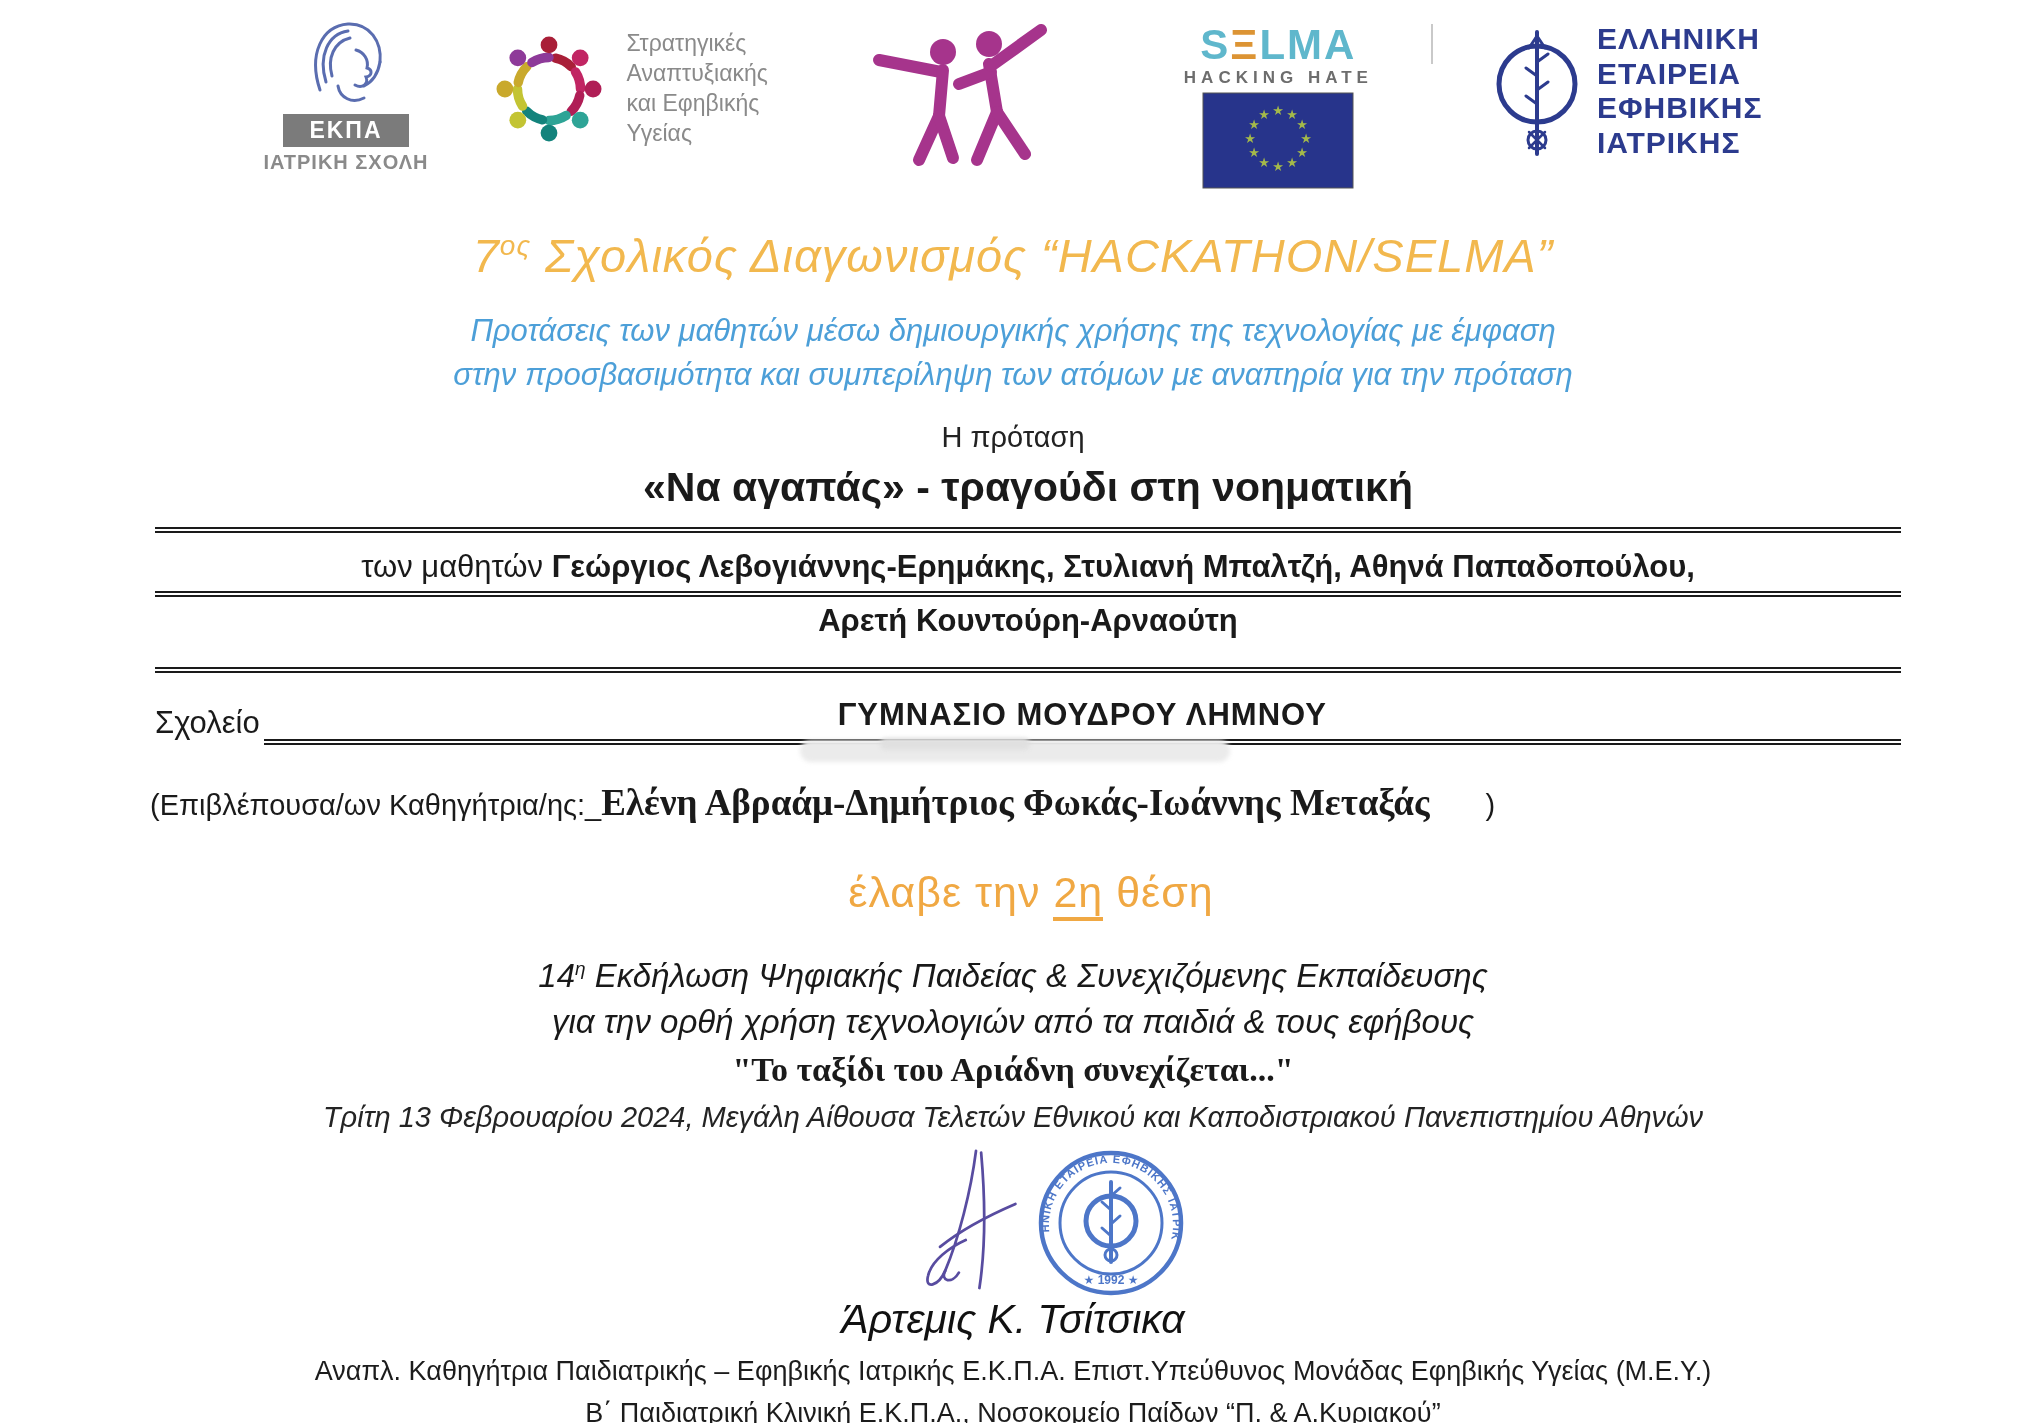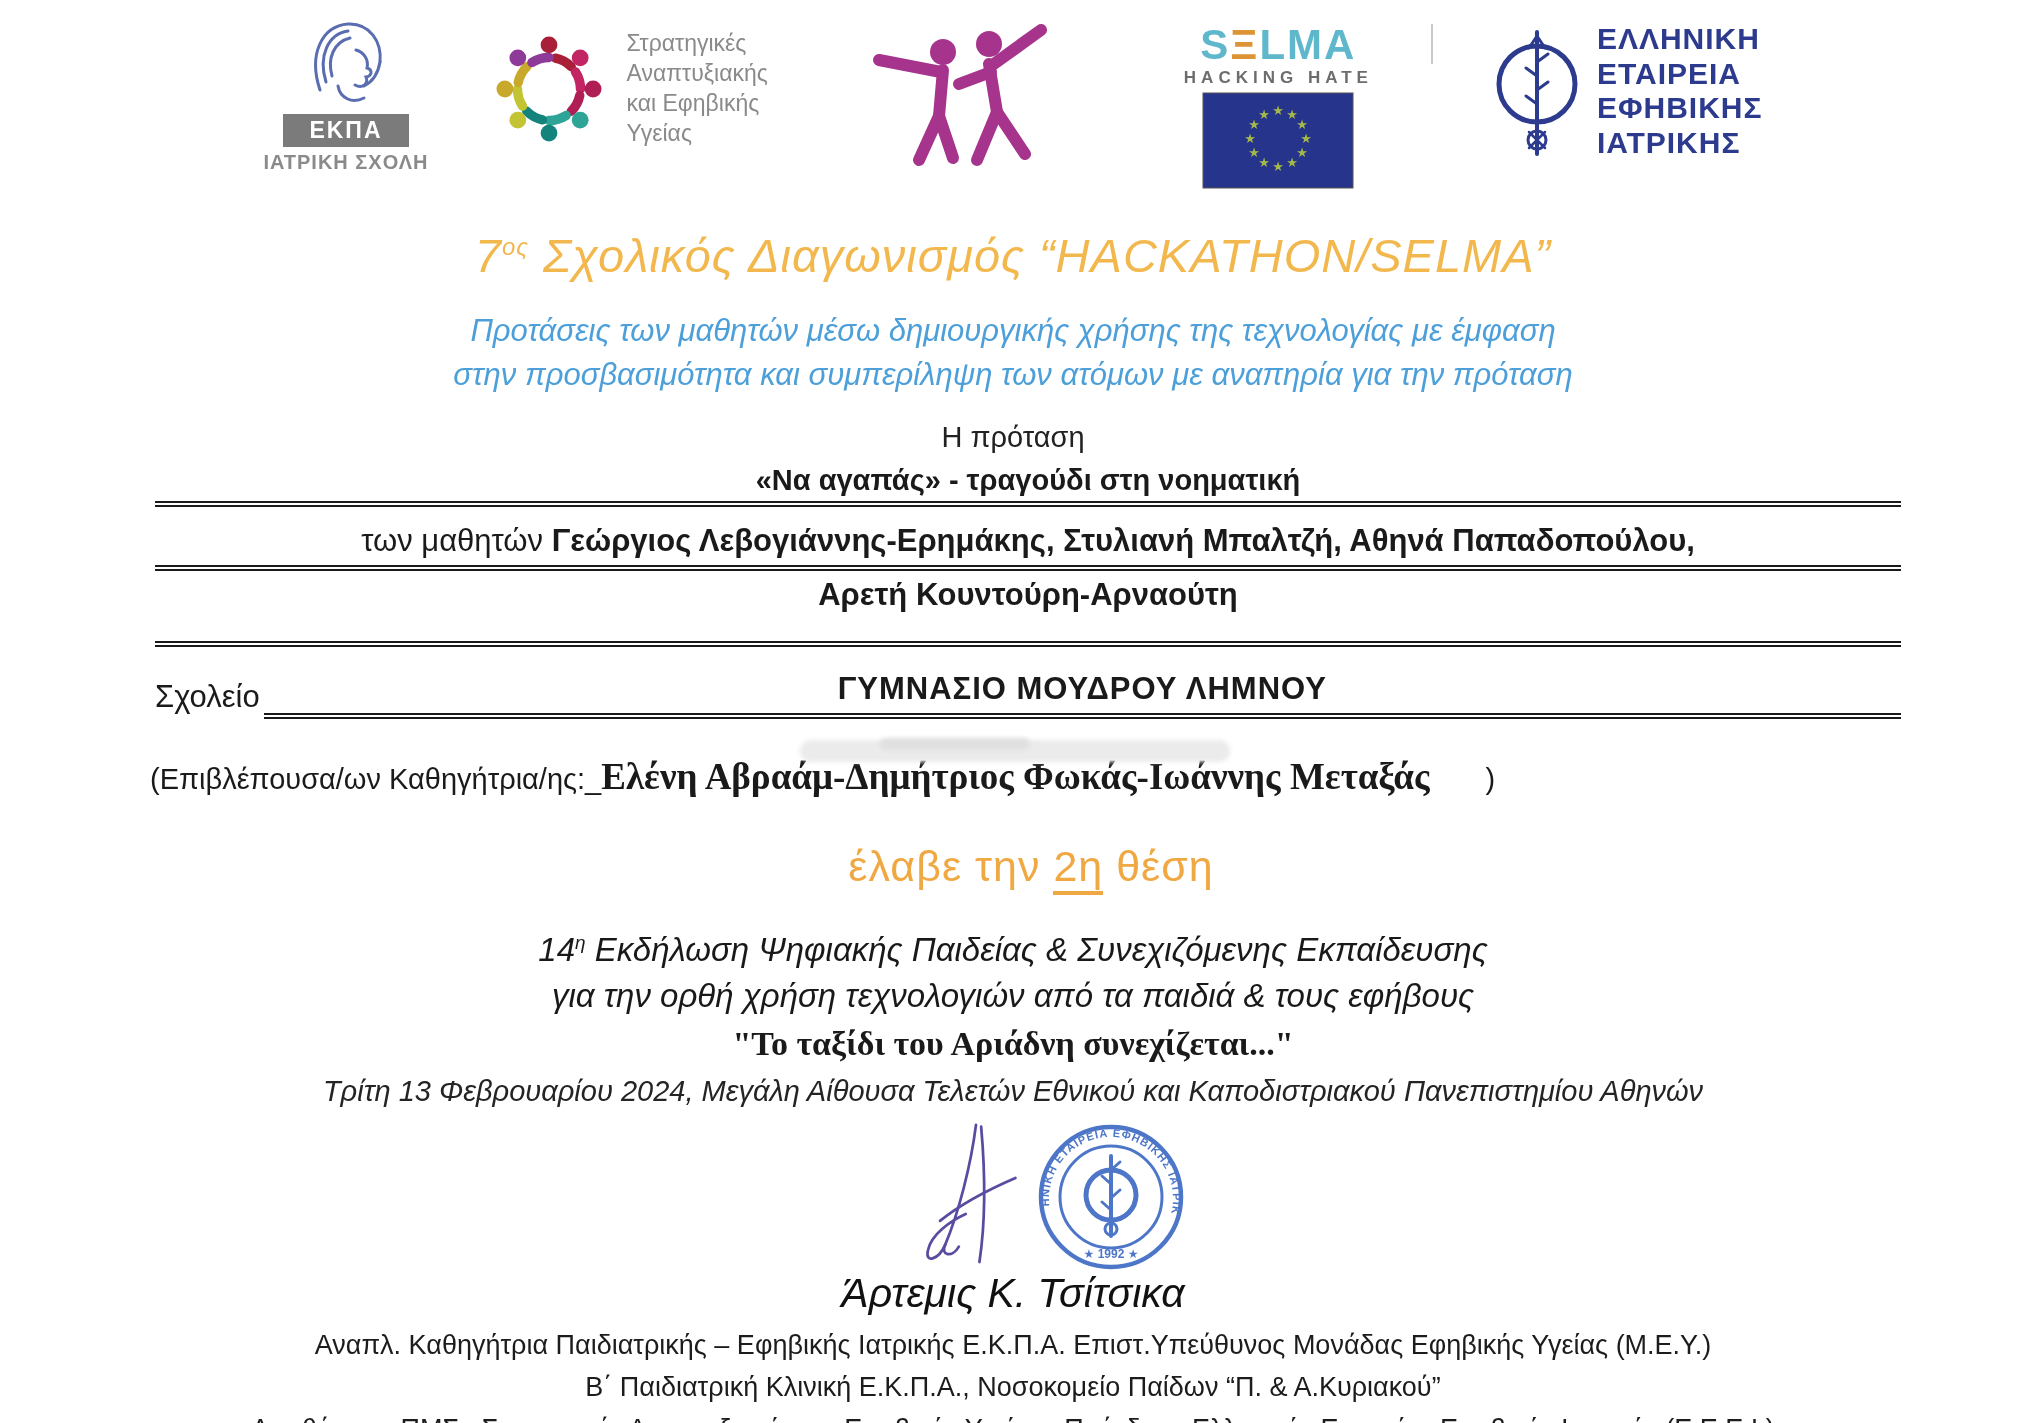--- a/index.html
+++ b/index.html
@@ -22,25 +22,25 @@
   .mazi-bold { color:#9cc45e; font-weight:bold; }
   .logo-selma { margin-top:8px; }
   .selma-word { font-size:42px; font-weight:bold; color:#5fb7cc; letter-spacing:2px; line-height:1; }
   .selma-e { color:#dc9434; }
   .selma-tag { font-size:17px; font-weight:bold; color:#6d6d6d; letter-spacing:5px; margin:2px 0 4px; }
   .logo-eeei { flex-direction:row; align-items:flex-start; gap:14px; margin-top:6px; }
   .eeei-text { color:#2c3b8e; font-weight:bold; font-size:30px; line-height:1.15; letter-spacing:1px; }
   .crop-mark { width:2px; height:40px; background:#c9c9c9; margin-top:8px; }
   
   .title { text-align:center; margin-top:58px; font-style:italic; font-size:47px; color:#f2b84e; letter-spacing:1px; }
-  .title sup { font-size:24px; }
+  .title sup { font-size:28px; }
   .subtitle { text-align:center; margin-top:26px; font-style:italic; font-size:31px; color:#4c9fd8; line-height:1.42; }
   .prop-label { text-align:center; margin-top:24px; font-size:29px; color:#222; }
   .rule-block { margin:0 125px 0 155px; text-align:center; border-bottom:6px double #1a1a1a; }
-  .prop-title { margin-top:10px; padding-bottom:4px; font-size:29px; font-weight:bold; }
+  .prop-title { margin-top:10px; padding-bottom:16px; font-size:41px; font-weight:bold; }
   .students1 { margin-top:16px; padding-bottom:6px; font-size:31px; }
   .students1 b { font-weight:bold; }
   .students2 { margin-top:6px; padding-bottom:28px; font-size:31px; font-weight:bold; }
   .school-row { display:flex; align-items:flex-end; margin:24px 125px 0 155px; }
   .school-label { font-size:31px; padding-bottom:4px; }
   .school-line { flex:1; border-bottom:6px double #1a1a1a; text-align:center; padding-bottom:6px; margin-left:4px; }
   .school-name { font-size:31px; font-weight:bold; letter-spacing:1px; }
   .smudge { position:absolute; left:800px; top:740px; width:430px; height:22px; background:#ebebeb; border-radius:12px; filter:blur(2px); }
   .smudge2 { position:absolute; left:880px; top:738px; width:150px; height:12px; background:#e0e0e0; border-radius:8px; filter:blur(2px); }
   .supervisor-row { display:flex; align-items:baseline; margin:36px 120px 0 150px; font-size:29px; white-space:nowrap; }

